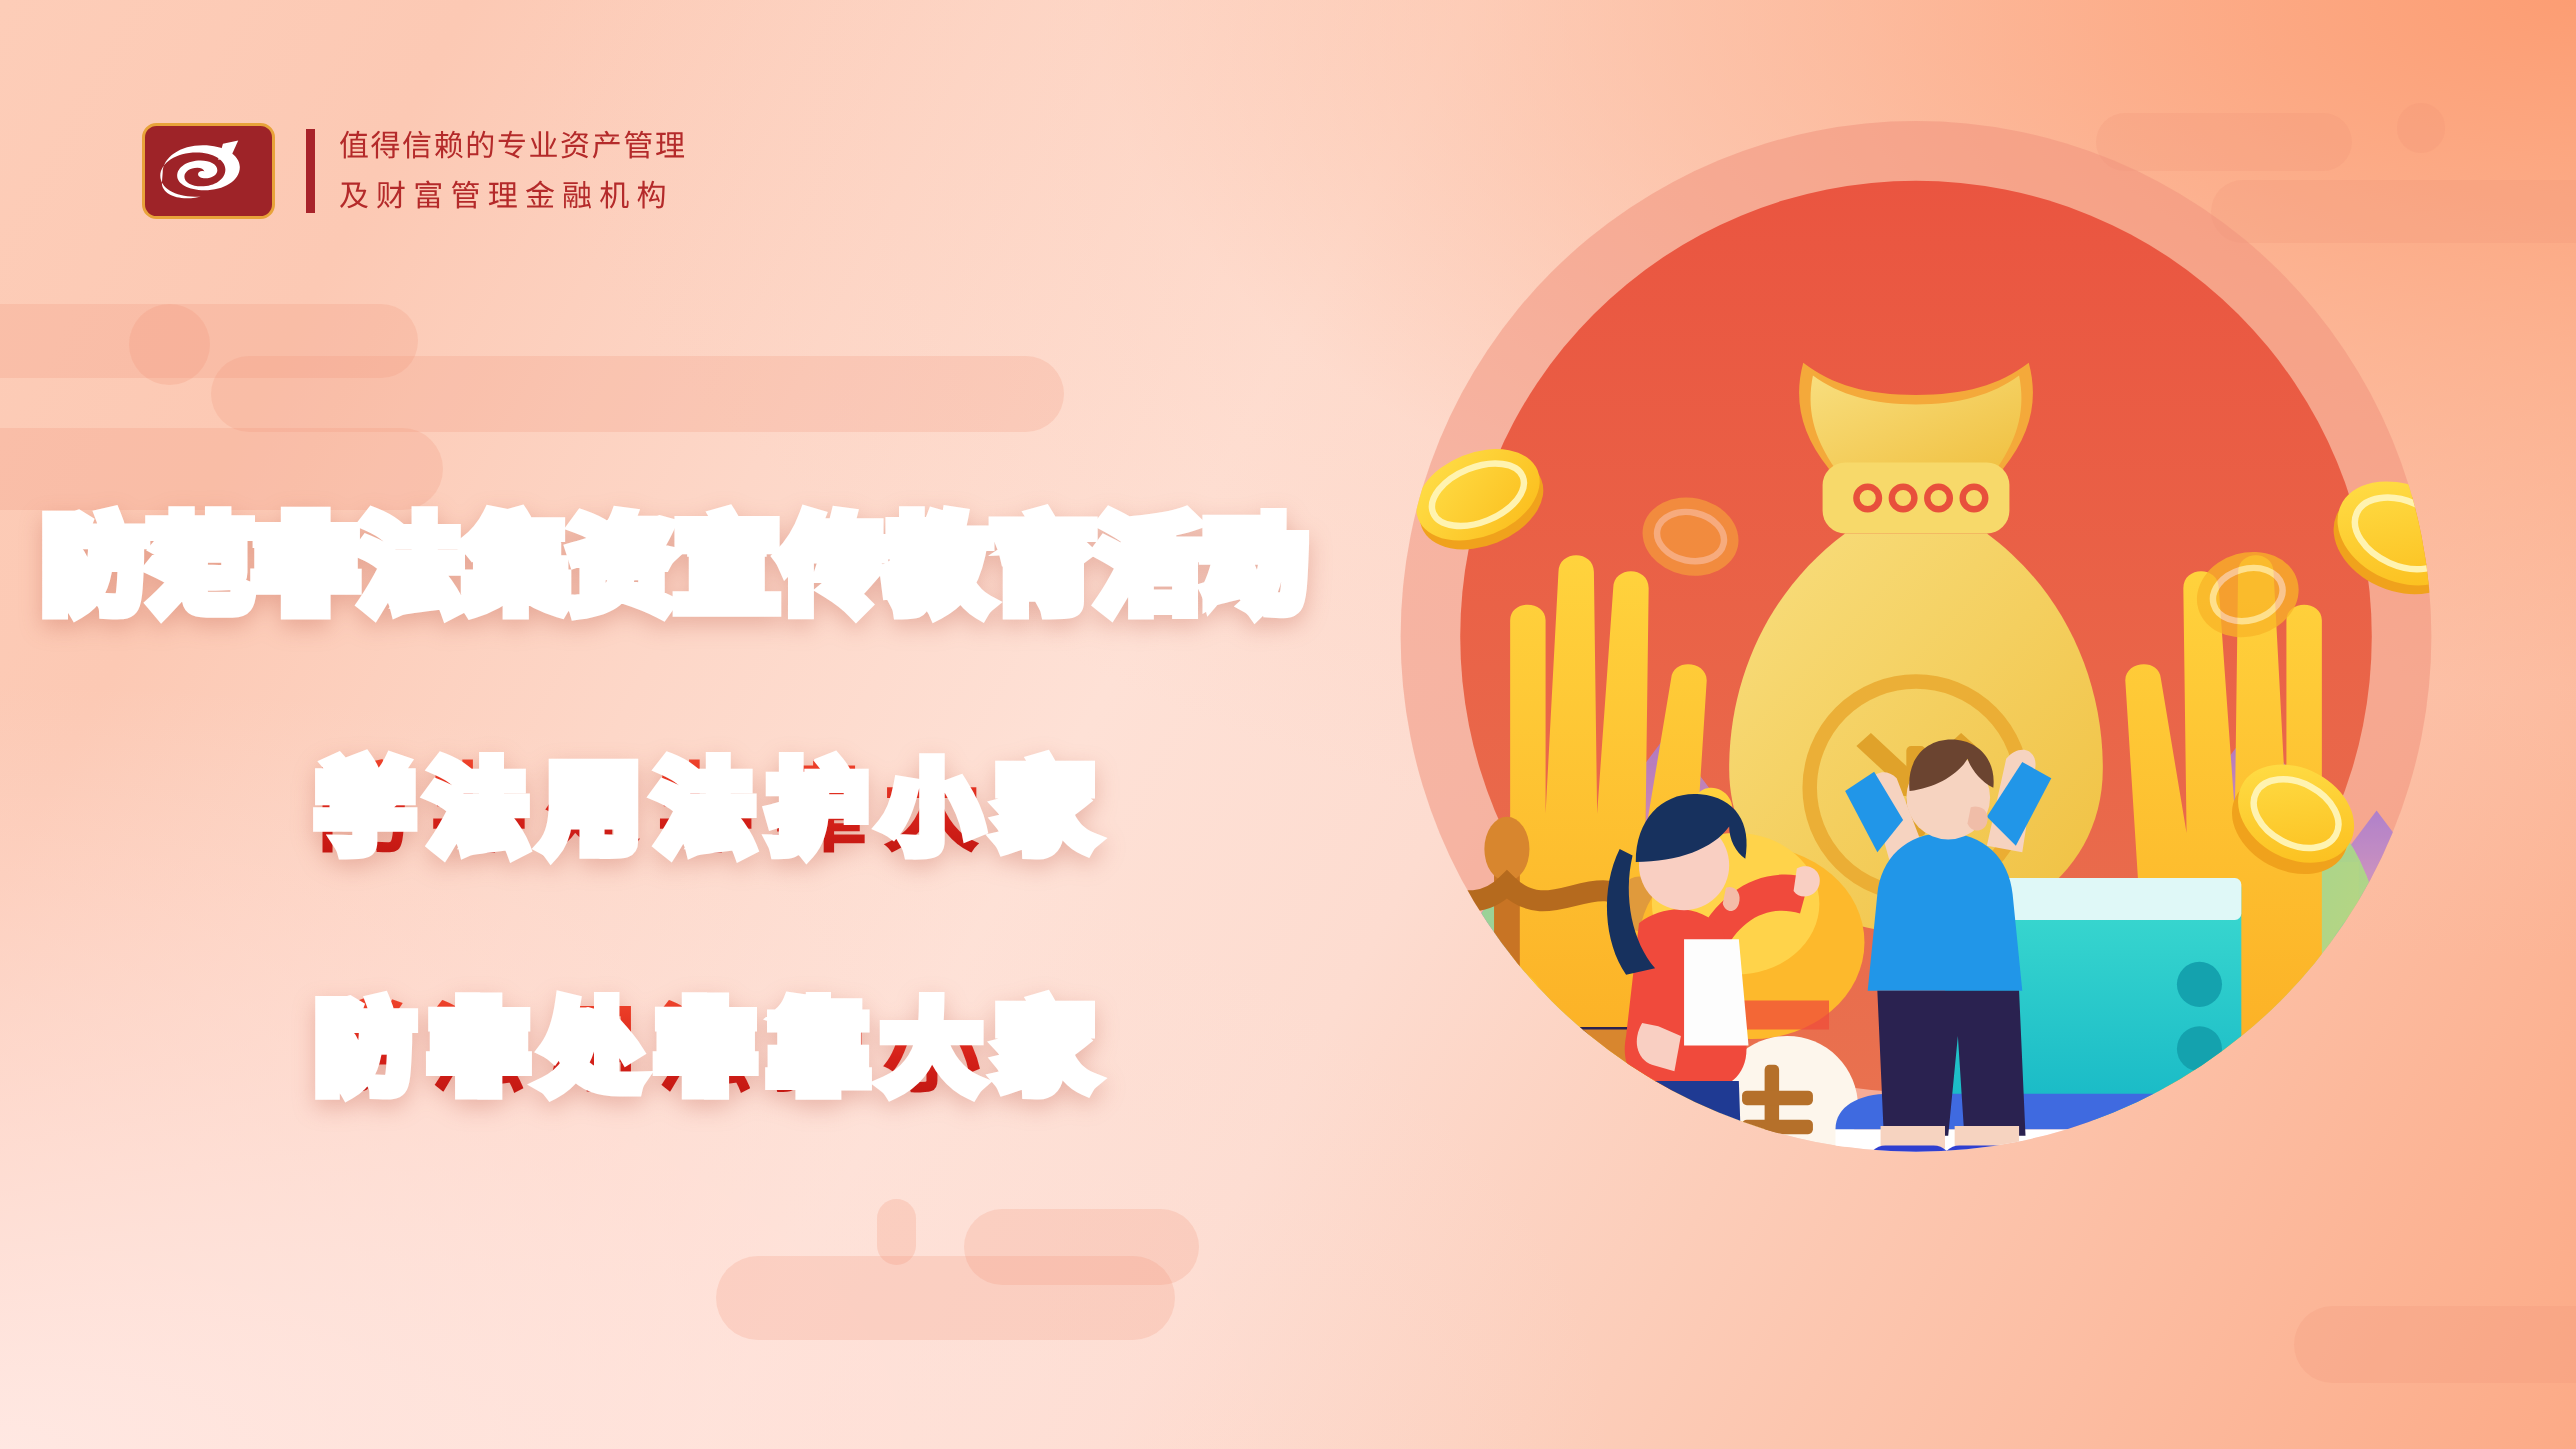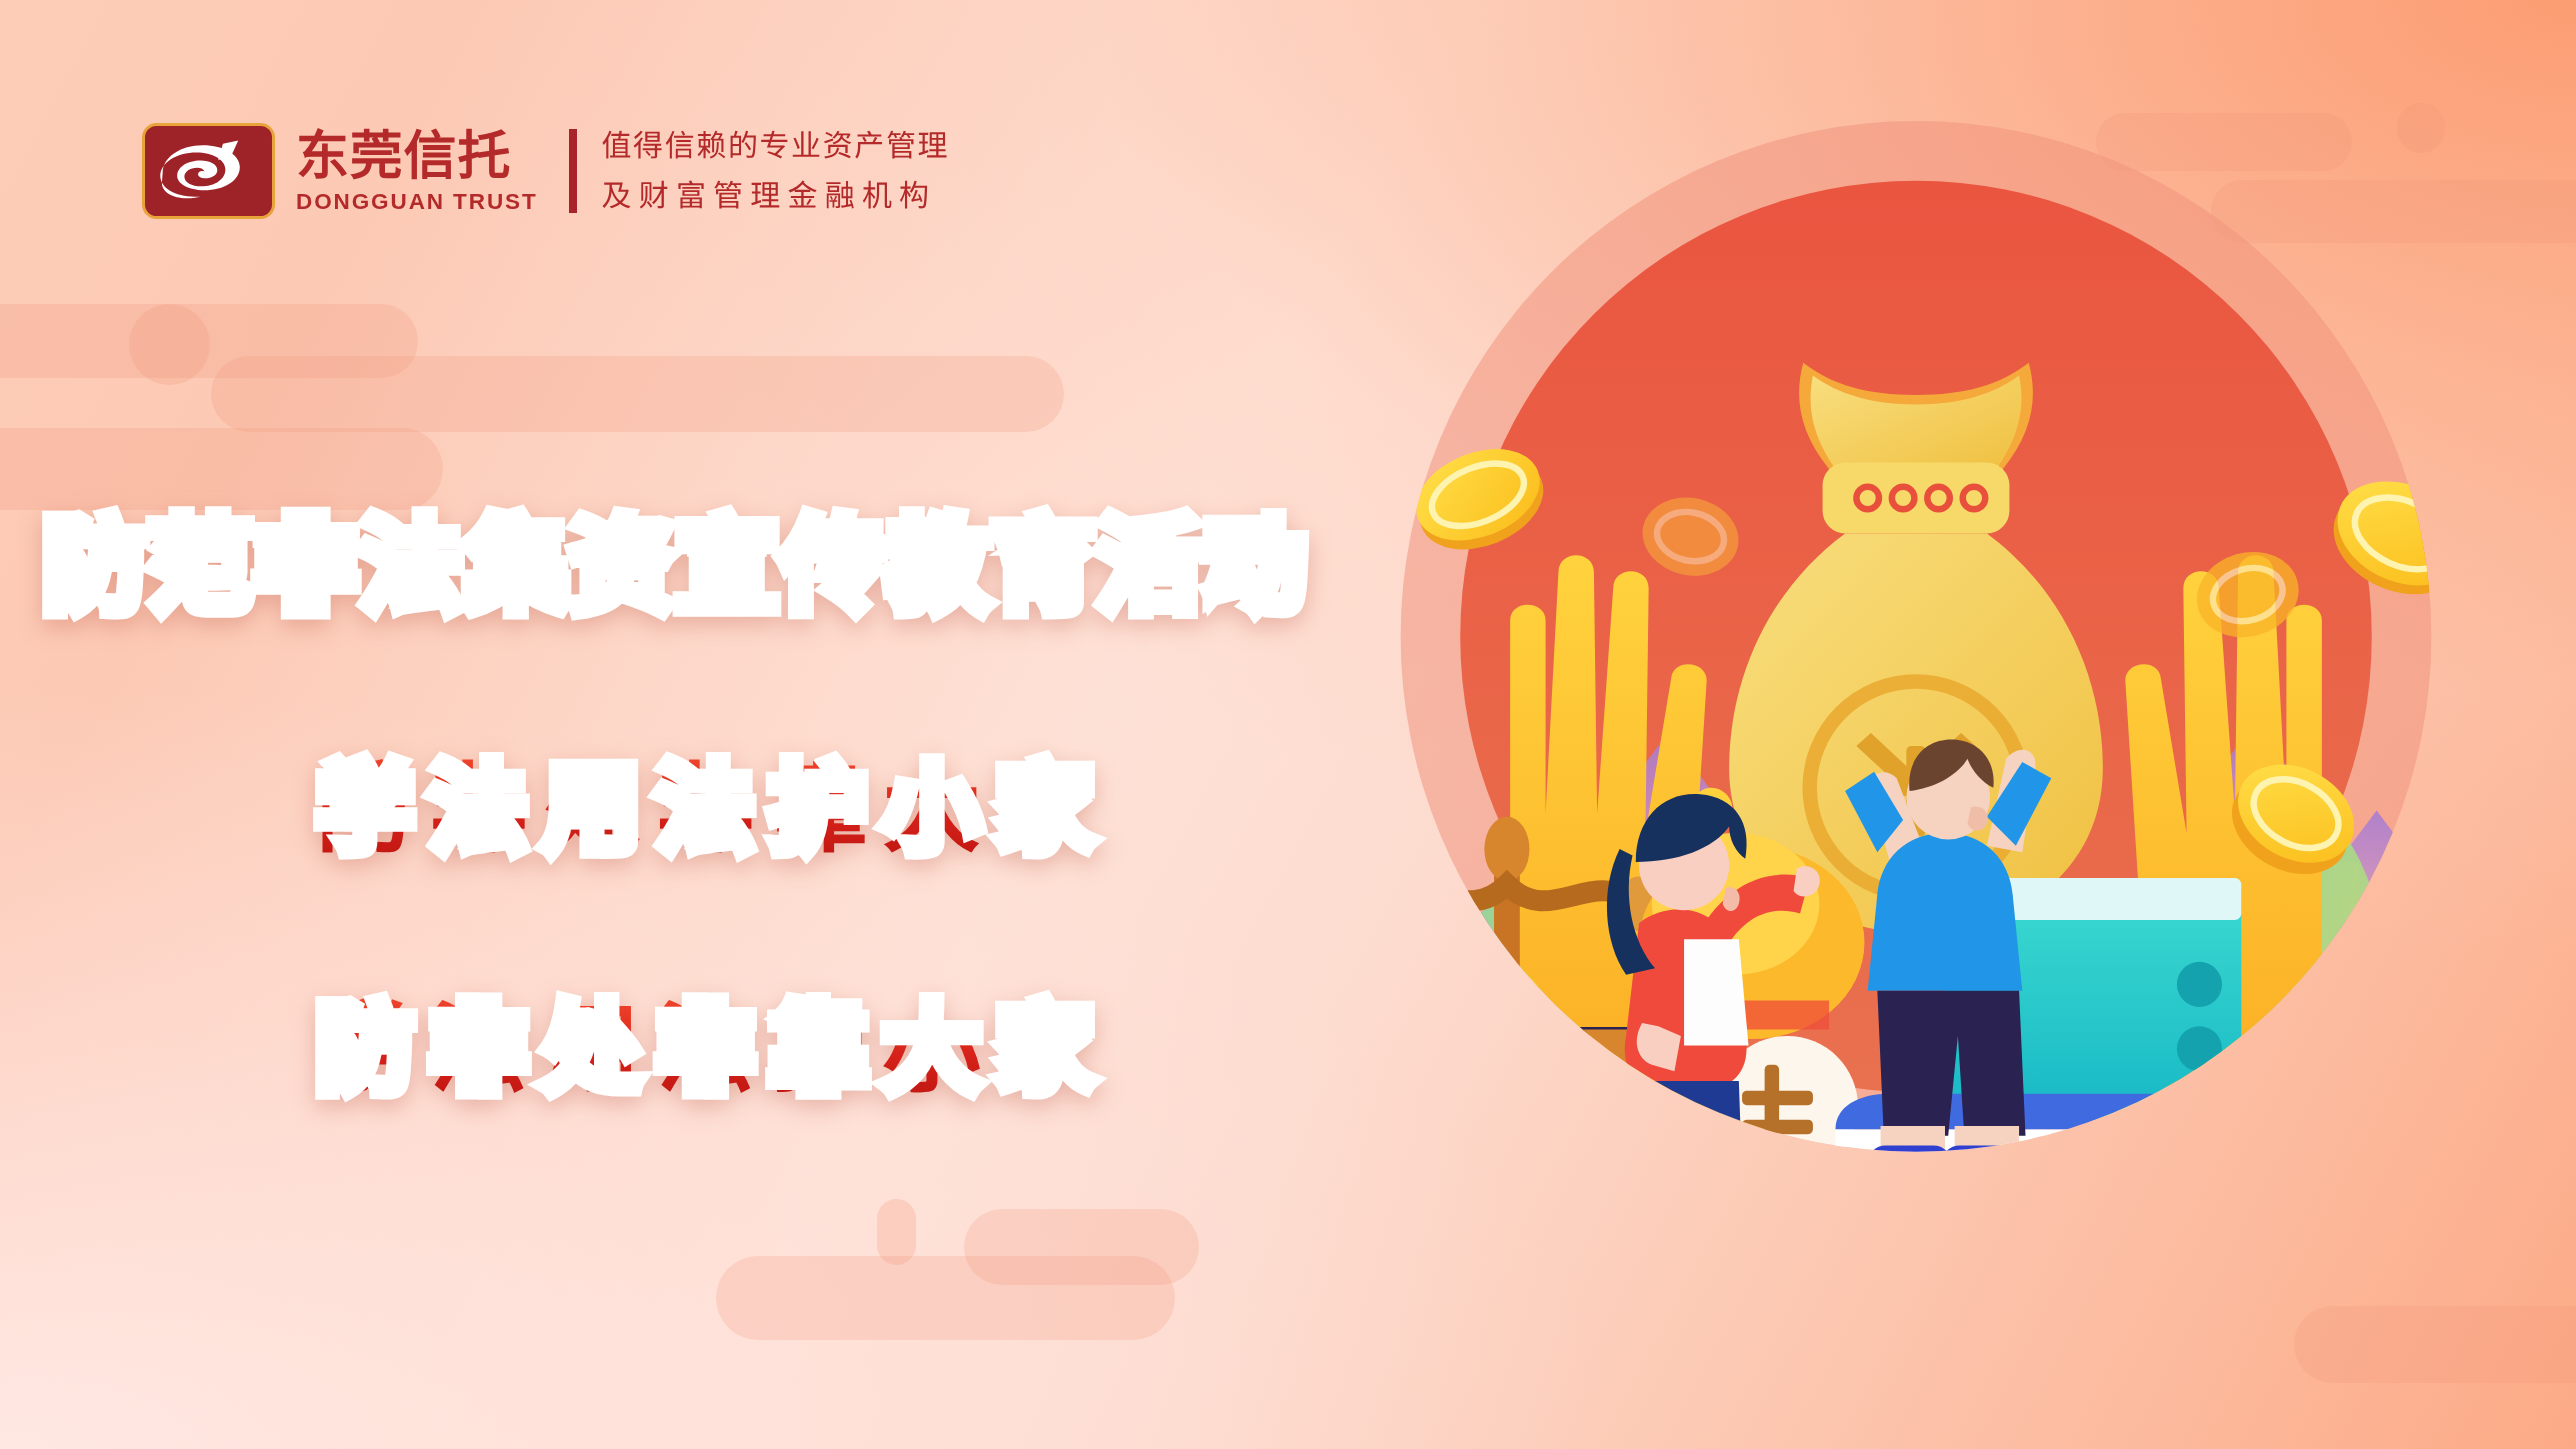--- a/index.html
+++ b/index.html
@@ -131,24 +131,20 @@
 
     <div class="logo-mark">
       <svg viewBox="0 0 158 112" width="127" height="90" aria-hidden="true">
         <g fill="#ffffff">
           <path d="M22 58c0-19 22-34 50-34 26 0 46 12 46 27 0 17-20 29-44 29-20 0-34-8-34-18 0-11 13-19 29-19 12 0 21 5 21 12 0 6-7 10-15 10-5 0-9-2-9-5 0-2 2-4 5-4 1 0 2 0 3 1-1-3-4-5-9-5-9 0-16 5-16 11 0 7 9 12 21 12 17 0 30-9 30-21 0-12-16-21-36-21-25 0-45 13-45 29 0 15 18 26 43 26 3 0 6 0 9-1-5 2-12 3-19 3-18 0-31-8-31-19z"></path>
           <path d="M97 22l19-4-10 22-15 2z"></path>
         </g>
       </svg>
     </div>
 
-    <div class="logo-words">
-      <div class="brand-cn">东莞信托</div>
-      <div class="brand-en">DONGGUAN TRUST</div>
-    </div>
 
     <div class="logo-rule"></div>
 
     <div class="tagline">
       <div class="tag-line">值得信赖的专业资产管理</div>
       <div class="tag-line">及财富管理金融机构</div>
     </div>
   </div>
 
   <div class="headline-block">

